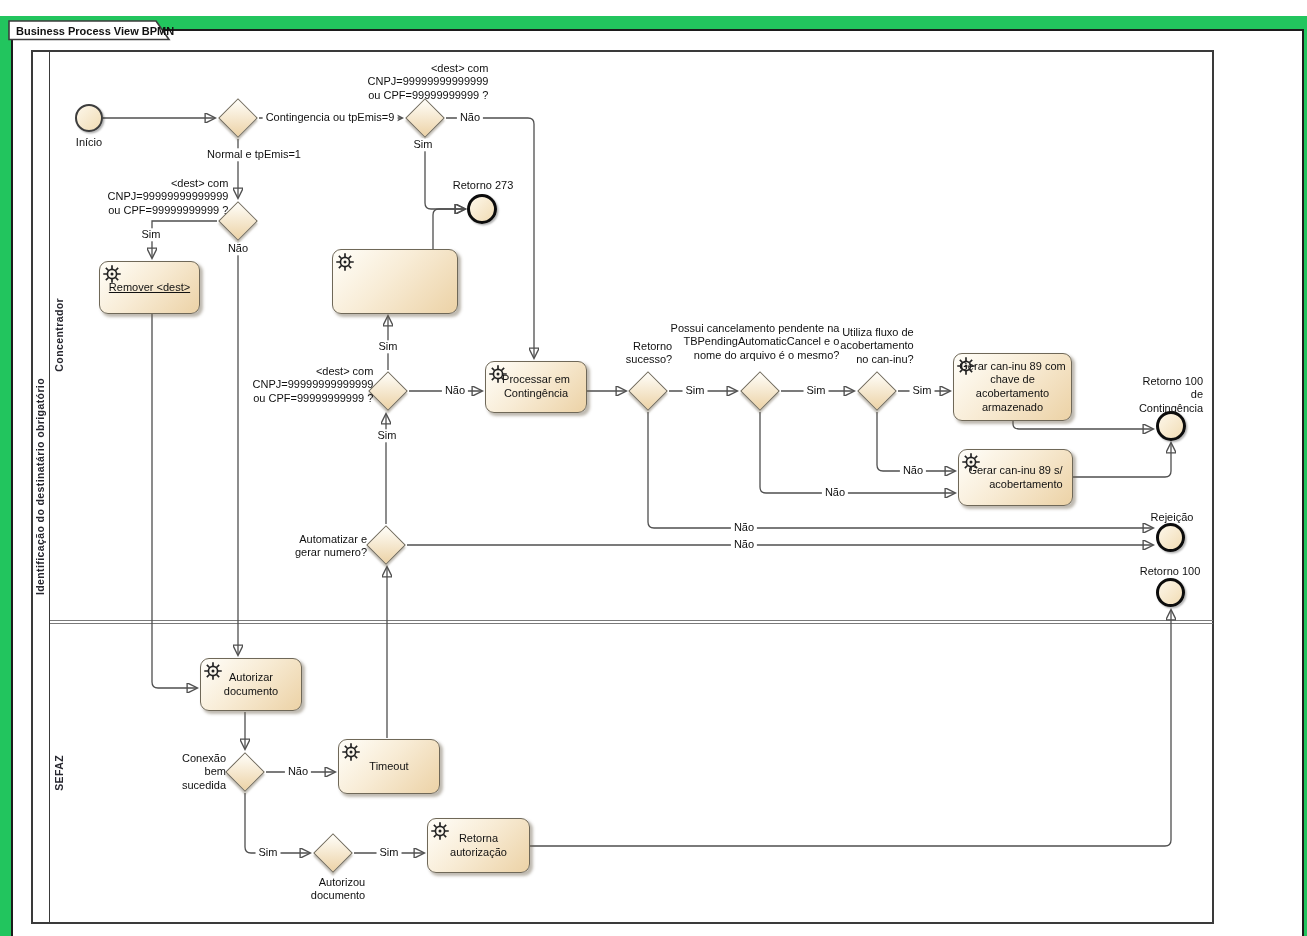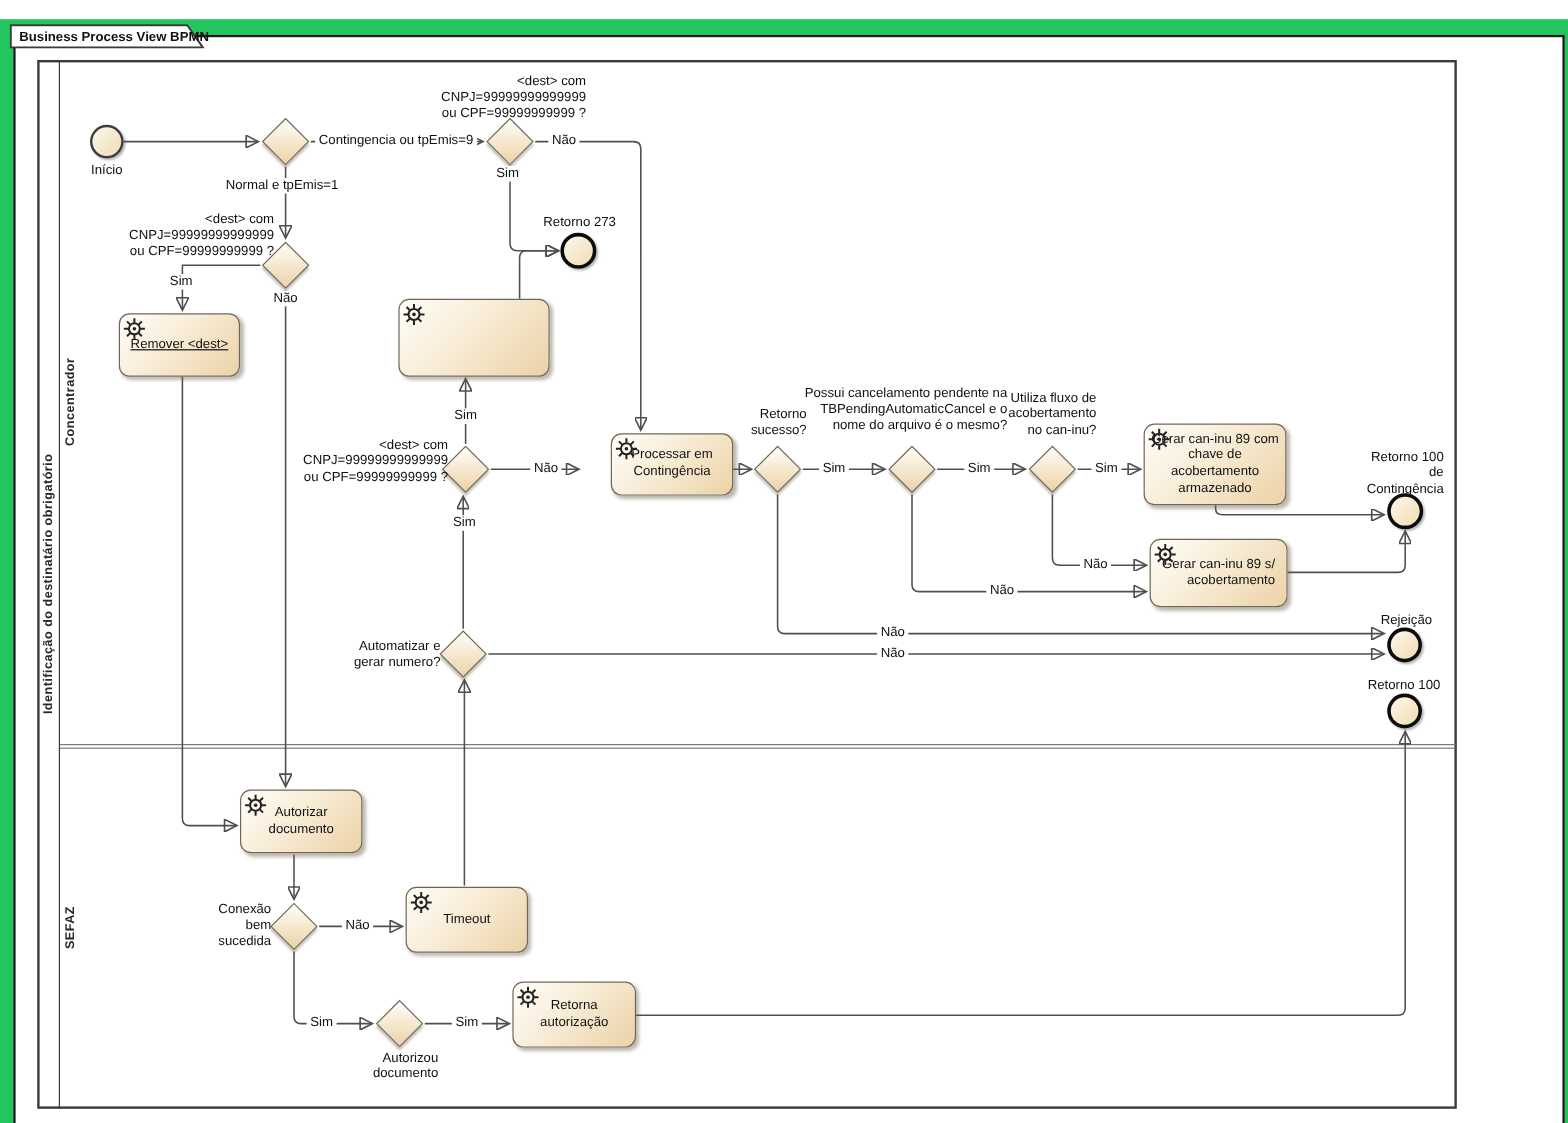--- a/index.html
+++ b/index.html
@@ -136,21 +136,21 @@
   </div>
 
   <div class="task" style="left:332px; top:233px; width:126px; height:65px;">
     <svg class="gear" viewBox="0 0 24 24">
         <circle cx="12" cy="12" r="5.5" fill="none" stroke="#222" stroke-width="2"></circle>
         <circle cx="12" cy="12" r="1.8" fill="#222"></circle>
         <path d="M18,12H22.5 M16.2,16.2L19.4,19.4 M12,18V22.5 M7.8,16.2L4.6,19.4 M6,12H1.5 M7.8,7.8L4.6,4.6 M12,6V1.5 M16.2,7.8L19.4,4.6" stroke="#222" stroke-width="2"></path>
       </svg>
   </div>
 
-  <div class="task" style="left:509px; top:345px; width:102px; height:52px;">
+  <div class="task" style="left:485px; top:345px; width:102px; height:52px;">
     <svg class="gear" viewBox="0 0 24 24">
         <circle cx="12" cy="12" r="5.5" fill="none" stroke="#222" stroke-width="2"></circle>
         <circle cx="12" cy="12" r="1.8" fill="#222"></circle>
         <path d="M18,12H22.5 M16.2,16.2L19.4,19.4 M12,18V22.5 M7.8,16.2L4.6,19.4 M6,12H1.5 M7.8,7.8L4.6,4.6 M12,6V1.5 M16.2,7.8L19.4,4.6" stroke="#222" stroke-width="2"></path>
       </svg>
     <span>Processar em
 Contingência</span>
   </div>
 
   <div class="task" style="left:953px; top:337px; width:119px; height:68px;">
@@ -251,21 +251,21 @@
   <div class="lbl" style="left:877px; top:330px;">Utiliza fluxo de
 acobertamento
 no can-inu?</div>
   <div class="lbl" style="left:204px; top:756px;">Conexão
 bem
 sucedida</div>
   <div class="lbl" style="left:338px; top:873px;">Autorizou
 documento</div>
 
   <div class="lbl online" style="left:330px; top:102px;">Contingencia ou tpEmis=9</div>
-  <div class="lbl online" style="left:235px; top:139px;">Normal e tpEmis=1</div>
+  <div class="lbl online" style="left:254px; top:139px;">Normal e tpEmis=1</div>
   <div class="lbl online" style="left:151px; top:219px;">Sim</div>
   <div class="lbl online" style="left:238px; top:233px;">Não</div>
   <div class="lbl online" style="left:470px; top:102px;">Não</div>
   <div class="lbl online" style="left:423px; top:129px;">Sim</div>
   <div class="lbl online" style="left:388px; top:331px;">Sim</div>
   <div class="lbl online" style="left:455px; top:375px;">Não</div>
   <div class="lbl online" style="left:387px; top:420px;">Sim</div>
   <div class="lbl online" style="left:695px; top:375px;">Sim</div>
   <div class="lbl online" style="left:816px; top:375px;">Sim</div>
   <div class="lbl online" style="left:922px; top:375px;">Sim</div>

